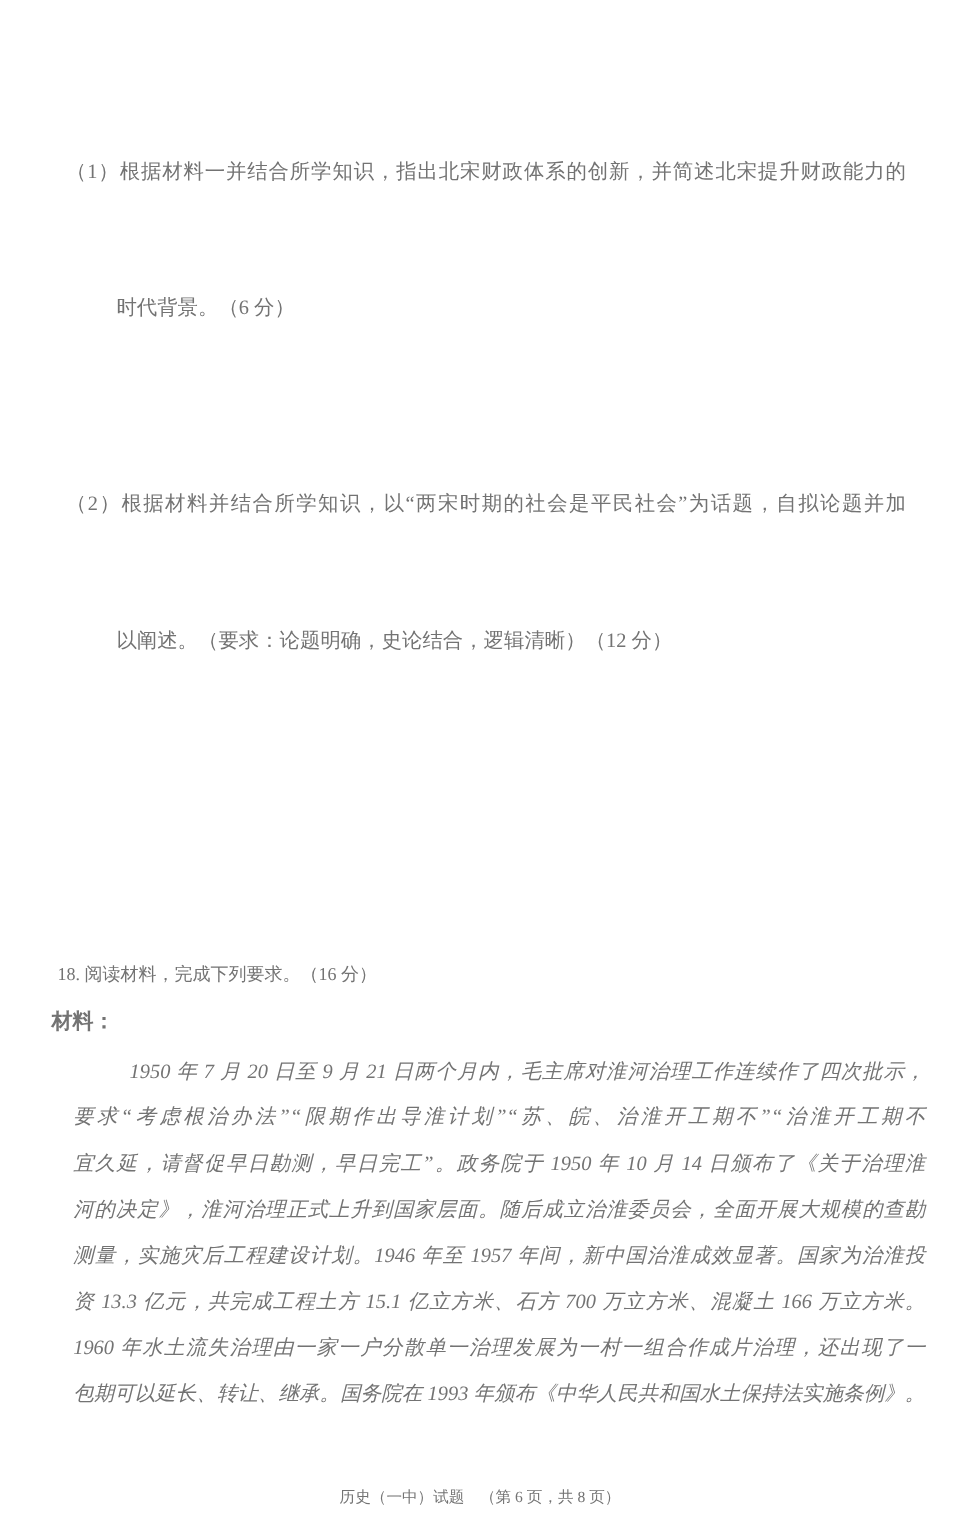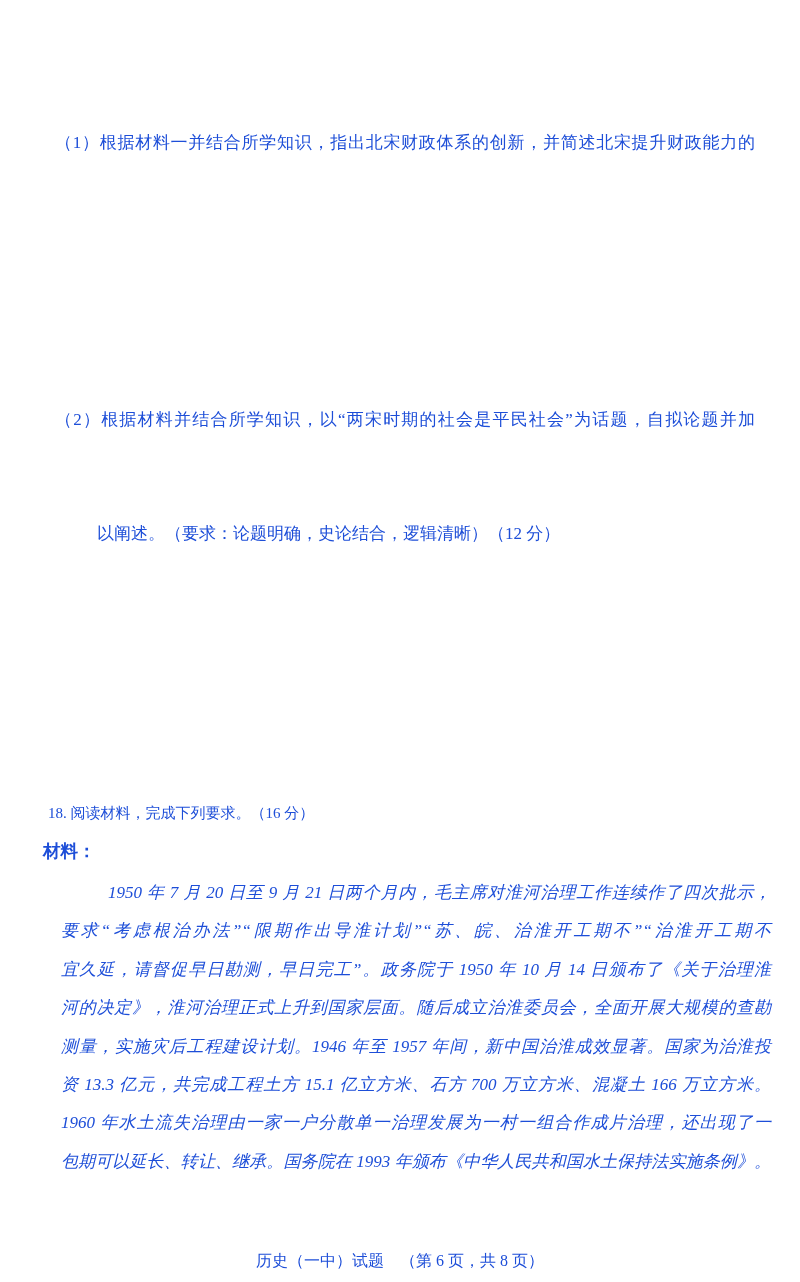--- a/index.html
+++ b/index.html
@@ -5,21 +5,21 @@
   html, body {
     margin: 0;
     padding: 0;
     background: #ffffff;
   }
   .sheet {
     position: relative;
     width: 800px;
     height: 1282px;
     background: #ffffff;
-    color: #1d4ed8;
+    color: #737373;
     font-family: "Liberation Serif", "DejaVu Serif", serif;
     overflow: hidden;
   }
   .abs { position: absolute; }
 
   
   .qblock {
     left: 55px;
     width: 700px;
     font-size: 17px;
@@ -64,39 +64,39 @@
     white-space: pre-wrap;
   }
   .mline.first {
     text-indent: 47px;
   }
 
   .footer {
     left: 0;
     width: 800px;
     text-align: center;
-    font-size: 16px;
+    font-size: 13px;
     line-height: 22px;
     white-space: pre-wrap;
-    margin-top: 13px;
   }
 
   .answer-space {
     left: 45px;
     width: 710px;
     background: transparent;
   }
 </style>
 </head>
 <body>
 
 <div class="sheet">
 
   <section class="abs qblock" style="top:48px;">
     <div class="qline-full">（1）根据材料一并结合所学知识，指出北宋财政体系的创新，并简述北宋提升财政能力的</div>
+    <div class="qline-cont">时代背景。（6 分）</div>
   </section>
 
   <div class="abs answer-space" style="top:130px;height:190px;"></div>
 
   <section class="abs qblock" style="top:325px;">
     <div class="qline-full">（2）根据材料并结合所学知识，以“两宋时期的社会是平民社会”为话题，自拟论题并加</div>
     <div class="qline-cont">以阐述。（要求：论题明确，史论结合，逻辑清晰）（12 分）</div>
   </section>
 
   <div class="abs answer-space" style="top:410px;height:385px;"></div>

